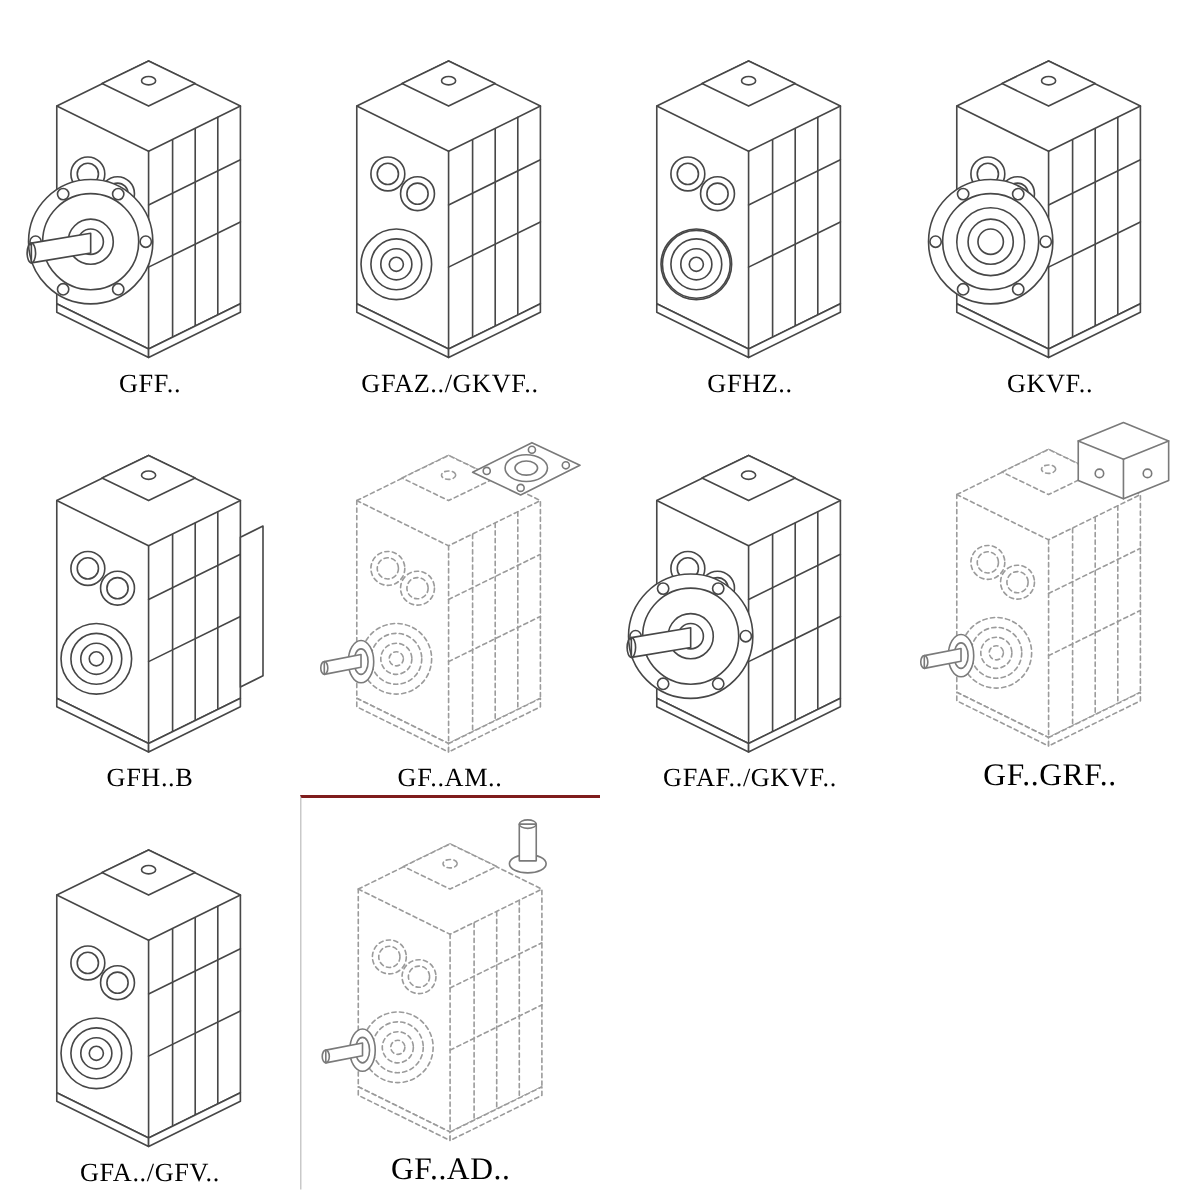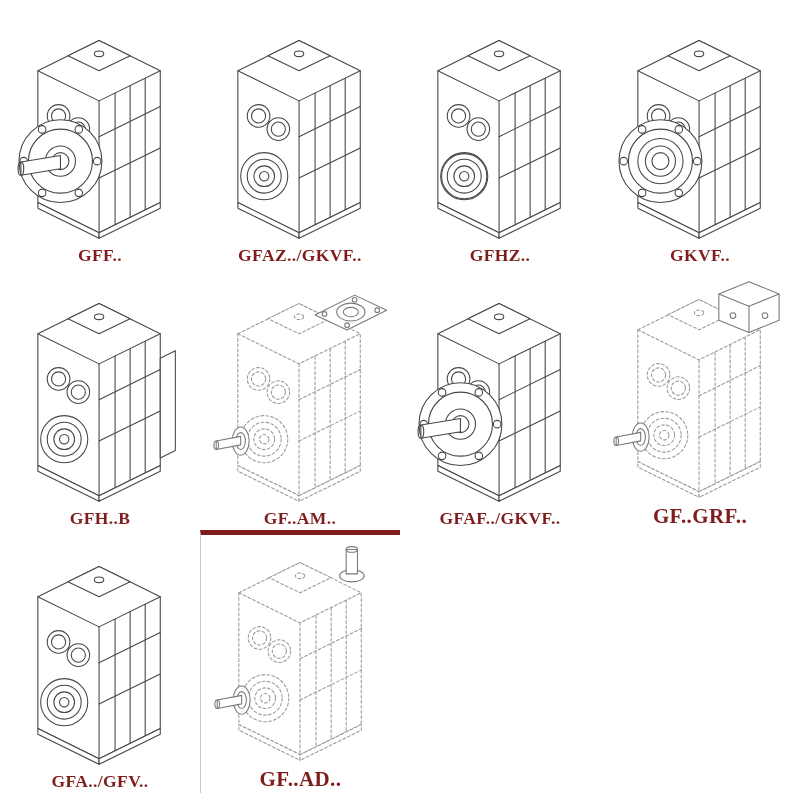--- a/index.html
+++ b/index.html
@@ -11,28 +11,28 @@
   .grid{
     display:grid;
     grid-template-columns:repeat(4,200px);
     grid-auto-rows:263px;
     padding-top:4px;
   }
   .cell{
     display:flex;flex-direction:column;align-items:center;justify-content:flex-end;
     margin:0;padding-bottom:3px;
   }
-  .cell.framed{border-left:1px solid #c9c9c9;border-top:5px solid #7f1d1d}
+  .cell.framed{border-left:1px solid #c9c9c9;border-top:2px solid #7f1d1d}
   .drawing{
     width:184px;height:226px;
     stroke:#474747;stroke-width:1.15;fill:none;
     stroke-linecap:round;stroke-linejoin:round;
   }
   .label{
-    font-weight:700;font-size:17.5px;line-height:1;color:#7f1d1d;
+    font-weight:400;font-size:17.5px;line-height:1;color:#000000;
     letter-spacing:.4px;padding-top:3px;white-space:nowrap;
   }
   .label.big{font-size:21px}
   use.dash{stroke:#9b9b9b;stroke-dasharray:3 2.4}
   use.lite{stroke:#7a7a7a}
 </style>
 </head>
 <body>
 
 <svg width="0" height="0" style="position:absolute" aria-hidden="true">

